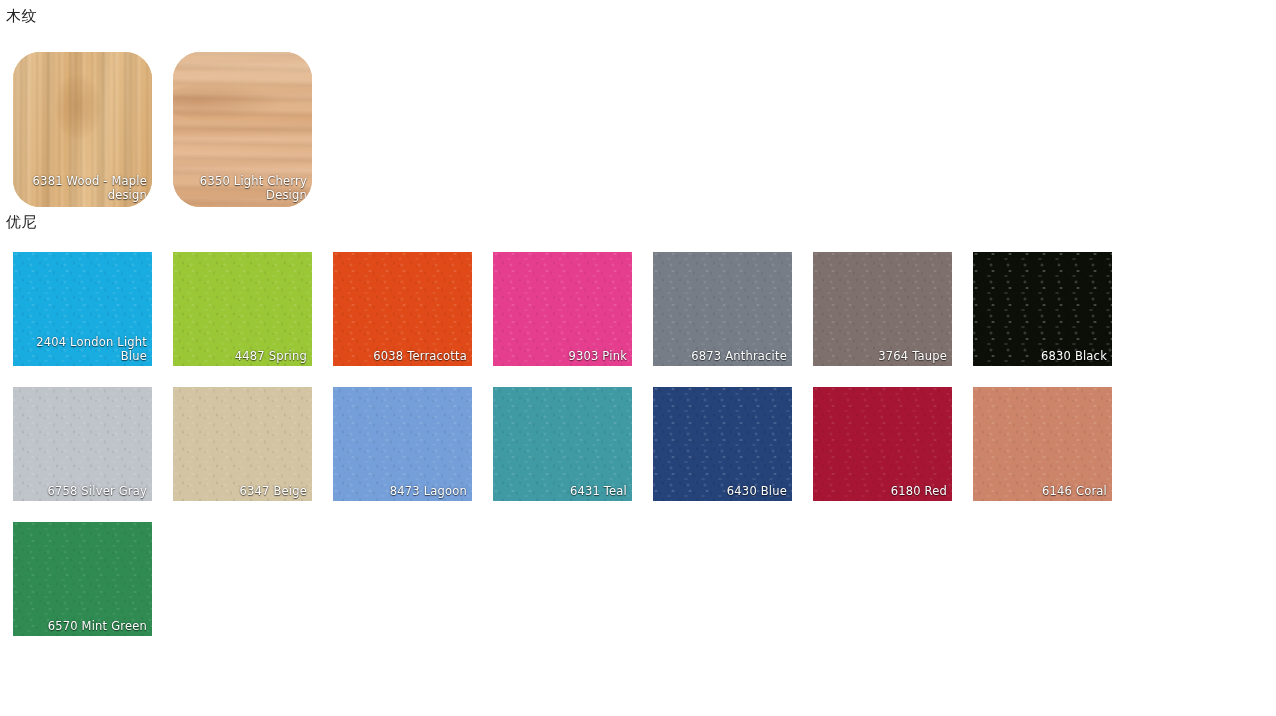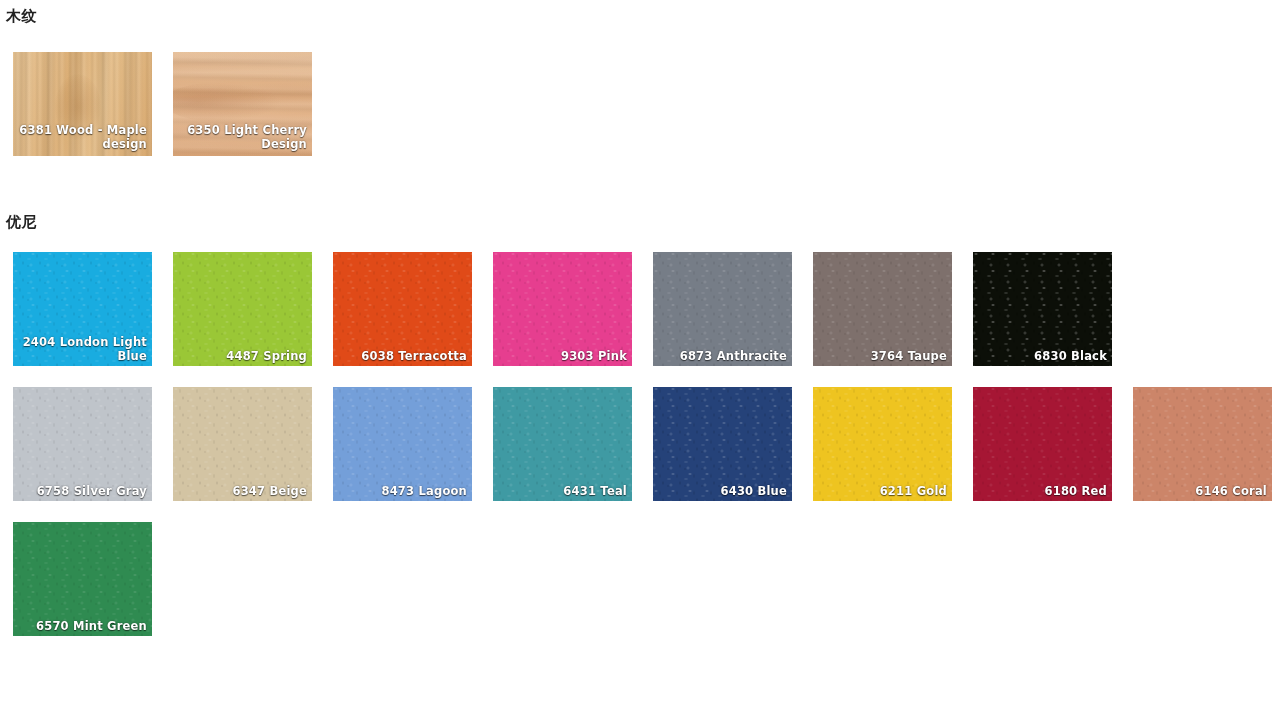--- a/index.html
+++ b/index.html
@@ -12,21 +12,20 @@
     background: #ffffff;
     font-family: "Liberation Sans", sans-serif;
     overflow: hidden;
   }
 
   .page {
     position: relative;
     width: 1276px;
     height: 716px;
     background: #ffffff;
-    font-weight: bold;
   }
 
   .section-title {
     position: absolute;
     left: 6px;
     font-size: 15px;
     line-height: 18px;
     color: #222222;
     font-family: "DejaVu Sans", sans-serif;
     letter-spacing: 0.5px;
@@ -50,21 +49,21 @@
   .swatch-row:last-child { margin-bottom: 0; }
 
   .swatch {
     position: relative;
     width: 139px;
     height: 114px;
     margin-right: 21px;
     overflow: hidden;
     flex: 0 0 auto;
   }
-  .swatch-row.wood-row .swatch { height: 104px; }
+  .swatch-row.wood-row .swatch { height: 155px; border-radius: 27px; }
   .swatch:last-child { margin-right: 0; }
 
   .swatch-fill {
     position: absolute;
     inset: 0;
   }
 
   
   .grain {
     position: absolute;
@@ -225,25 +224,20 @@
         <div class="swatch-fill" style="background:#3f9aa3;"></div>
         <div class="grain"></div>
         <div class="swatch-label">6431 Teal</div>
       </div>
       <div class="swatch">
         <div class="swatch-fill" style="background:#254279;"></div>
         <div class="grain" style="opacity:.5;"></div>
         <div class="swatch-label">6430 Blue</div>
       </div>
       <div class="swatch">
-        <div class="swatch-fill" style="background:#eec420;"></div>
-        <div class="grain"></div>
-        <div class="swatch-label">6211 Gold</div>
-      </div>
-      <div class="swatch">
         <div class="swatch-fill" style="background:#a61634;"></div>
         <div class="grain" style="opacity:.3;"></div>
         <div class="swatch-label">6180 Red</div>
       </div>
       <div class="swatch">
         <div class="swatch-fill" style="background:#cc8569;"></div>
         <div class="grain"></div>
         <div class="swatch-label">6146 Coral</div>
       </div>
     </div>

